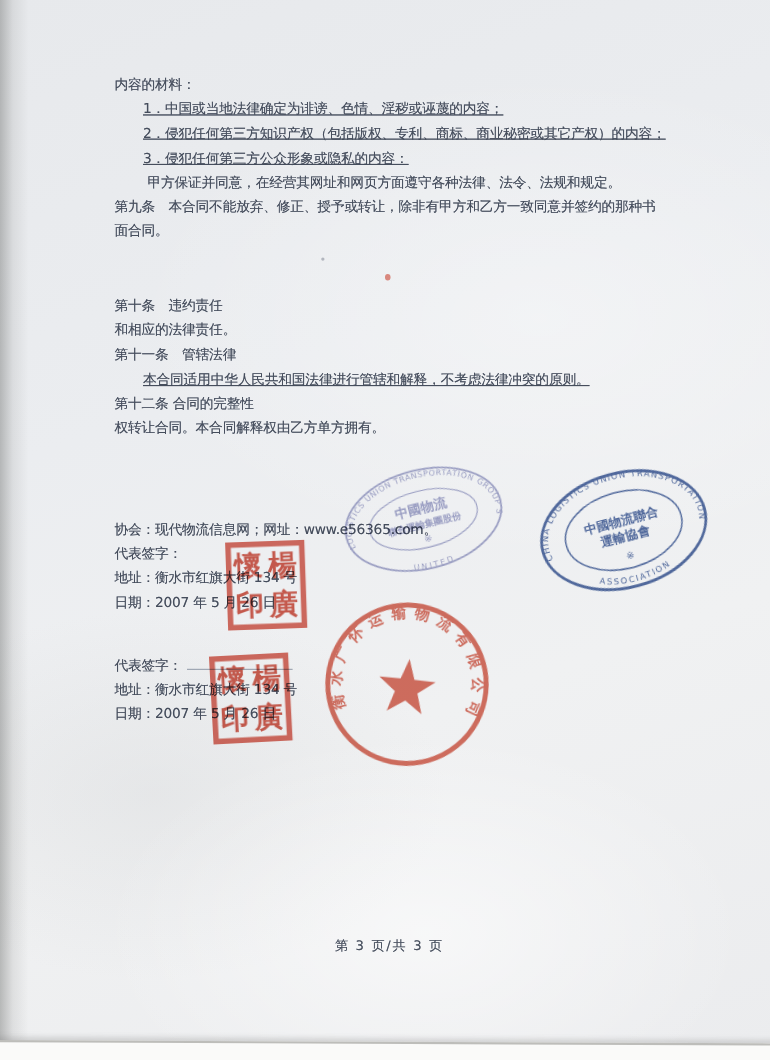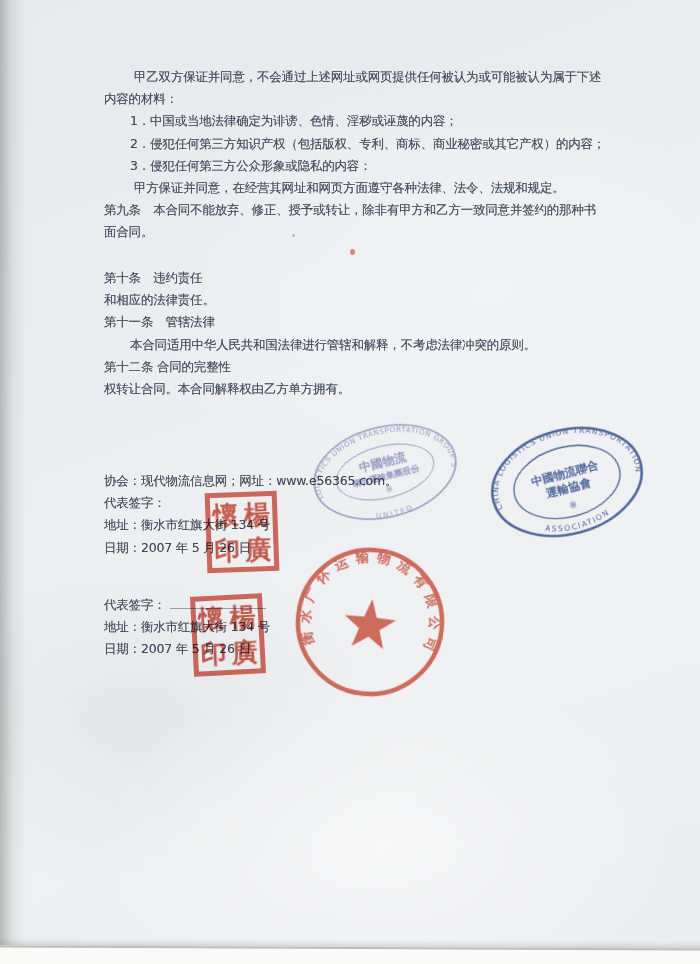--- a/index.html
+++ b/index.html
@@ -30,21 +30,21 @@
   }
   
   .textcol{
     position:absolute;left:104px;width:508px;
     color:#454d5c;font-size:12.5px;line-height:22.2px;
     letter-spacing:-0.2px;
     text-shadow:0 0 0.5px rgba(64,72,92,0.55);
   }
   .ln{height:22.2px;white-space:nowrap;}
   .ind2{padding-left:30px;}
-  .ind1{padding-left:26px;}
+  .ind1{padding-left:26px;text-decoration:underline;}
   .block1{top:66px;}
   .block2{top:247px;margin-top:20px;}
   .partyA{top:470px;}
   .partyB{top:594px;}
   .footer{
     position:absolute;left:104px;width:500px;top:852px;text-align:center;
     color:#4a5260;font-size:12px;letter-spacing:1.5px;
     text-shadow:0 0 0.5px rgba(64,72,92,0.5);
   }
   .sigline{
@@ -73,21 +73,20 @@
   svg text{font-family:"DejaVu Sans","Liberation Sans",sans-serif;}
 </style>
 </head>
 <body>
 
 <div class="screen">
   <div class="paper"></div>
   <div class="left-edge"></div>
 
   <div class="textcol block1">
-    <div class="ln ind2">甲乙双方保证并同意，不会通过上述网址或网页提供任何被认为或可能被认为属于下述</div>
     <div class="ln">内容的材料：</div>
     <div class="ln ind1">1．中国或当地法律确定为诽谤、色情、淫秽或诬蔑的内容；</div>
     <div class="ln ind1">2．侵犯任何第三方知识产权（包括版权、专利、商标、商业秘密或其它产权）的内容；</div>
     <div class="ln ind1">3．侵犯任何第三方公众形象或隐私的内容：</div>
     <div class="ln ind2">甲方保证并同意，在经营其网址和网页方面遵守各种法律、法令、法规和规定。</div>
     <div class="ln">第九条　本合同不能放弃、修正、授予或转让，除非有甲方和乙方一致同意并签约的那种书</div>
     <div class="ln">面合同。</div>
   </div>
 
   <div class="textcol block2">
@@ -170,15 +169,16 @@
     <circle cx="76" cy="76" r="72" fill="none" stroke="#d04a36" stroke-width="4.5"></circle>
     <polygon points="76,53 82.3,71.3 101.7,71.7 86.3,83.3 91.9,101.8 76,90.8 60.1,101.8 65.7,83.3 50.3,71.7 69.7,71.3" fill="#d04a36"></polygon>
     <text font-size="13.5" font-weight="bold" letter-spacing="7" fill="#d04a36" text-anchor="middle">
       <textPath href="#r-arc" startOffset="50%">衡水广怀运输物流有限公司</textPath>
     </text>
   </svg>
 
   <div class="speck-red"></div>
   <div class="speck-gray"></div>
 
+  <div class="footer">第 3 页/共 3 页</div>
 
   <div class="bottom-edge"></div>
 </div>
 
 </body></html>

